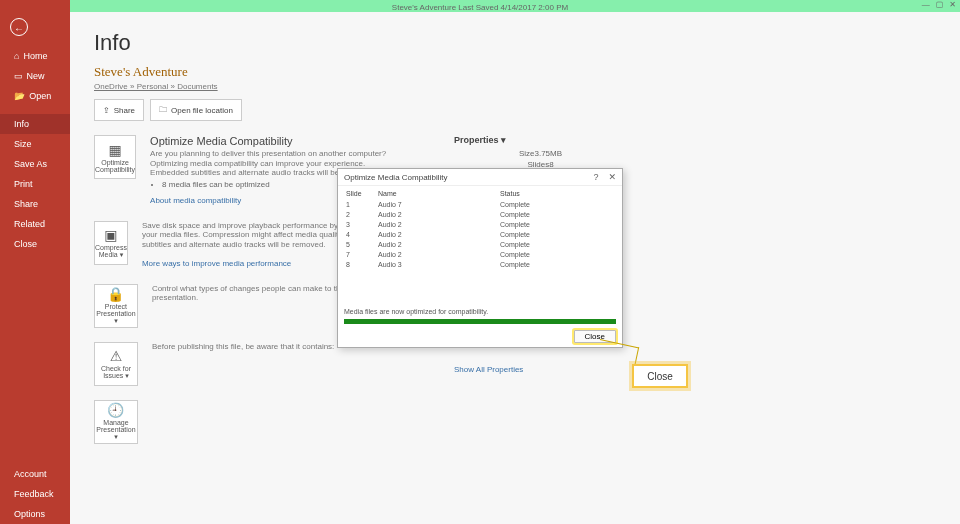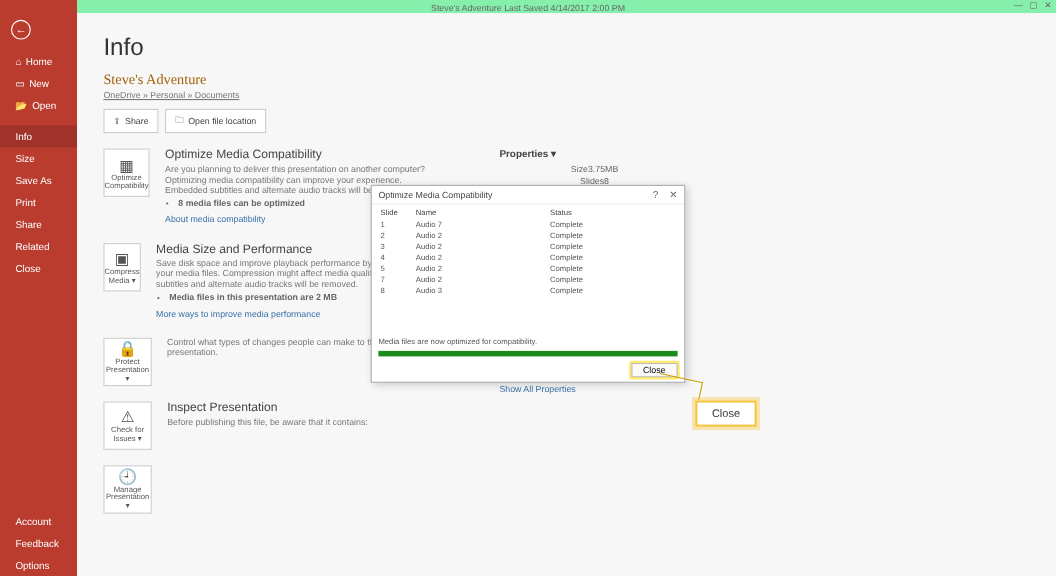--- a/index.html
+++ b/index.html
@@ -23,28 +23,28 @@
 
 .cols { display: flex; gap: 60px; }
 .left-col { width: 300px; }
 .right-col { width: 200px; font-size: 8px; color:#555; }
 
 .block { display: flex; gap: 14px; margin-bottom: 14px; }
 .tile { width: 44px; height: 44px; border: 1px solid #ccc; background:#fff; display:flex; flex-direction:column; align-items:center; justify-content:center; font-size: 7px; color:#555; text-align:center; cursor:pointer; }
 .tile .ico { font-size: 14px; margin-bottom:1px; }
 .block-body h3 { font-size: 11px; font-weight: 400; color: #444; margin-bottom: 2px; }
 .block-body p { font-size: 8px; color:#777; line-height: 1.2; margin-bottom: 2px; }
-.block-body ul { font-size: 8px; color:#666; margin-left: 12px; font-weight: bold; }
+.block-body ul { font-size: 8px; color:#666; margin-left: 12px; }
 .block-body .link { font-size: 8px; color:#3970a8; cursor:pointer; }
 
 .props h4 { font-size: 9px; color:#444; margin-bottom: 4px; }
 .prop-row { display:flex; justify-content:center; font-size:8px; color:#666; margin-bottom:2px; width:141px;margin-left:16px; }
 .rel-docs { margin-top: 150px; }
 .rel-docs h4 { font-size: 9px; color:#444; margin-bottom:4px; }
-.rel-link { font-size:8px; color:#3970a8; display:flex; align-items:center; gap:3px; cursor:pointer; margin-bottom:2px; }
+.rel-link { font-size:8px; color:#3970a8; display:flex; align-items:center; gap:3px; cursor:pointer; margin-bottom:18px; }
 
 .dialog { position: absolute; left: 337px; top: 168px; width: 286px; height: 180px; background:#fff; border:1px solid #aaa; box-shadow: 2px 2px 8px rgba(0,0,0,0.2); z-index: 50; display:flex; flex-direction:column; }
 .dlg-title { display:flex; justify-content:space-between; align-items:center; padding: 3px 6px; font-size:8px; color:#444; border-bottom: 1px solid #eee; }
 .dlg-title .controls { display:flex; gap:10px; font-size:9px; color:#666; }
 .dlg-body { flex:1; padding: 2px 6px; font-size: 7px; color:#555; }
 .dlg-table { width:100%; font-size:7px; color:#555; }
 .dlg-table th { text-align:left; font-weight:400; color:#444; padding-bottom:1px; }
 .dlg-table td { padding: 0.5px 0; }
 .dlg-msg { font-size:7px; color:#555; padding: 2px 6px; }
 .progress { height: 5px; background:#1a8a1a; margin: 2px 6px 4px 6px; }
@@ -148,46 +148,41 @@
           <span class="link">About media compatibility</span>
         </div>
       </div>
 
       <div class="block">
         <div class="tile">
             <span class="ico">▣</span>
             <span>Compress Media ▾</span>
           </div>
         <div class="block-body">
-          <h3>Media Size and Performance</h3>
           <p>Save disk space and improve playback performance by compressing your media files. Compression might affect media quality. Embedded subtitles and alternate audio tracks will be removed.</p>
-          <ul>
-              <li>Media files in this presentation are 2 MB</li>
-            </ul>
           <span class="link">More ways to improve media performance</span>
         </div>
       </div>
 
       <div class="block">
         <div class="tile">
             <span class="ico">🔒</span>
             <span>Protect Presentation ▾</span>
           </div>
         <div class="block-body">
           <p>Control what types of changes people can make to this presentation.</p>
         </div>
       </div>
 
       <div class="block">
         <div class="tile">
             <span class="ico">⚠</span>
             <span>Check for Issues ▾</span>
           </div>
         <div class="block-body">
-          <h3>Inspect Presentation</h3>
           <p>Before publishing this file, be aware that it contains:</p>
         </div>
       </div>
 
       <div class="block">
         <div class="tile">
             <span class="ico">🕘</span>
             <span>Manage Presentation ▾</span>
           </div>
       </div>

